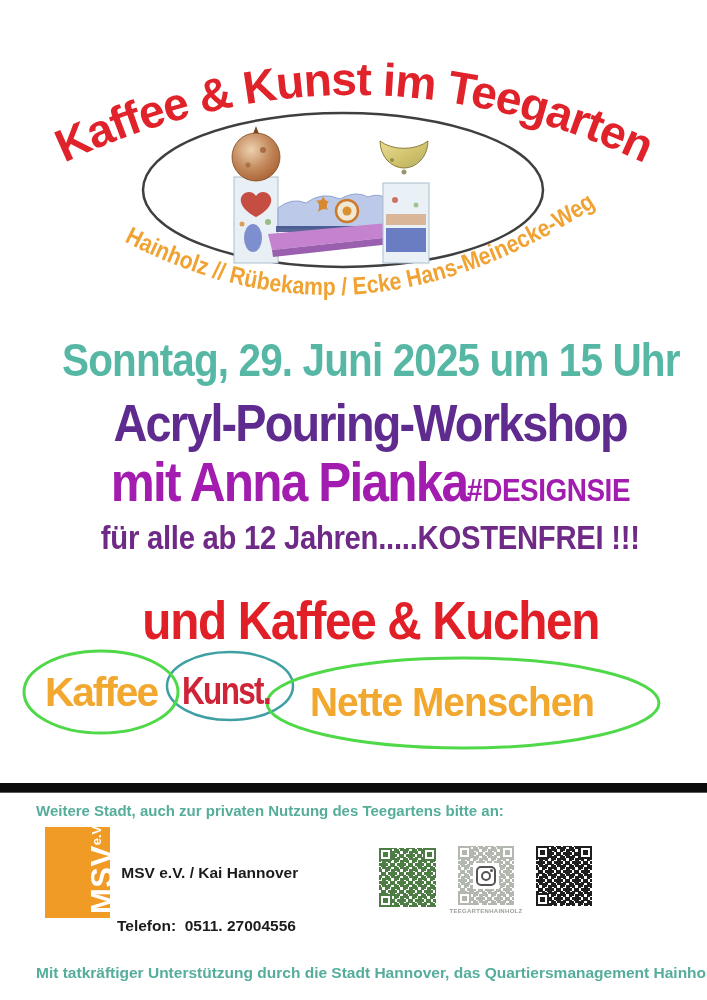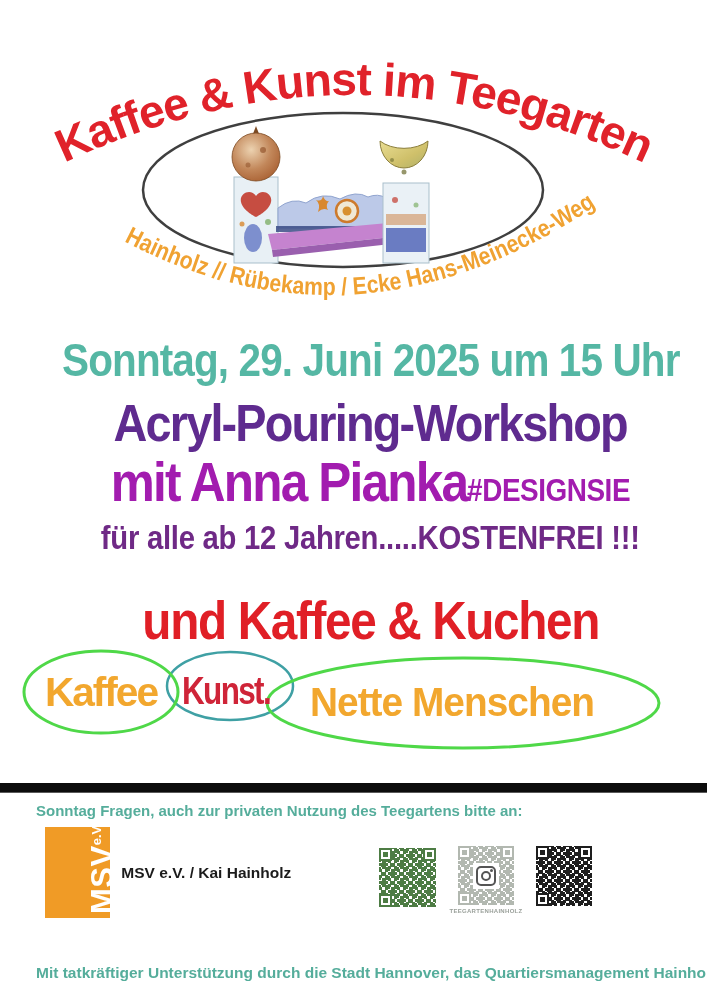--- a/index.html
+++ b/index.html
@@ -163,30 +163,31 @@
   <ellipse cx="230" cy="46" rx="63" ry="34" fill="none" stroke="#3fa0a4" stroke-width="2.5"></ellipse>
   <ellipse cx="101" cy="52" rx="77" ry="41" fill="none" stroke="#4fd848" stroke-width="3"></ellipse>
   <ellipse cx="463" cy="63" rx="196" ry="45" fill="none" stroke="#4fd848" stroke-width="3"></ellipse>
   <text class="bubble-text t-kaffee" x="101" y="66" text-anchor="middle" textLength="112" lengthAdjust="spacingAndGlyphs">Kaffee</text>
   <text class="bubble-text t-kunst" x="226" y="64" text-anchor="middle" textLength="88" lengthAdjust="spacingAndGlyphs">Kunst.</text>
   <text class="bubble-text t-nette" x="452" y="76" text-anchor="middle" textLength="284" lengthAdjust="spacingAndGlyphs">Nette Menschen</text>
 </svg>
 
 <div class="divider"></div>
 
-<div class="abs intro-line">Sonntag Fragen, auch zur privaten Nutzung des Teegartens bitte an:</div>
+<div class="abs intro-line">Weitere Stadt, auch zur privaten Nutzung des Teegartens bitte an:</div>
 
 <div class="abs msv-box">
   <div class="msv-rot">
     <span class="msv-big">MSV</span><span class="msv-small">e.V.</span>
   </div>
 </div>
 
 <div class="abs contact-block">
-  <div> MSV e.V. / Kai Hainholz</div>
+  <div> MSV e.V. / Kai Hannover</div>
+  <div>Telefon:  0511. 27004556</div>
   
   
 </div>
 
 <div class="qr qr-green">
   <div class="pat"></div>
   <div class="finder f-tl"></div>
   <div class="finder f-tr"></div>
   <div class="finder f-bl"></div>
 </div>

